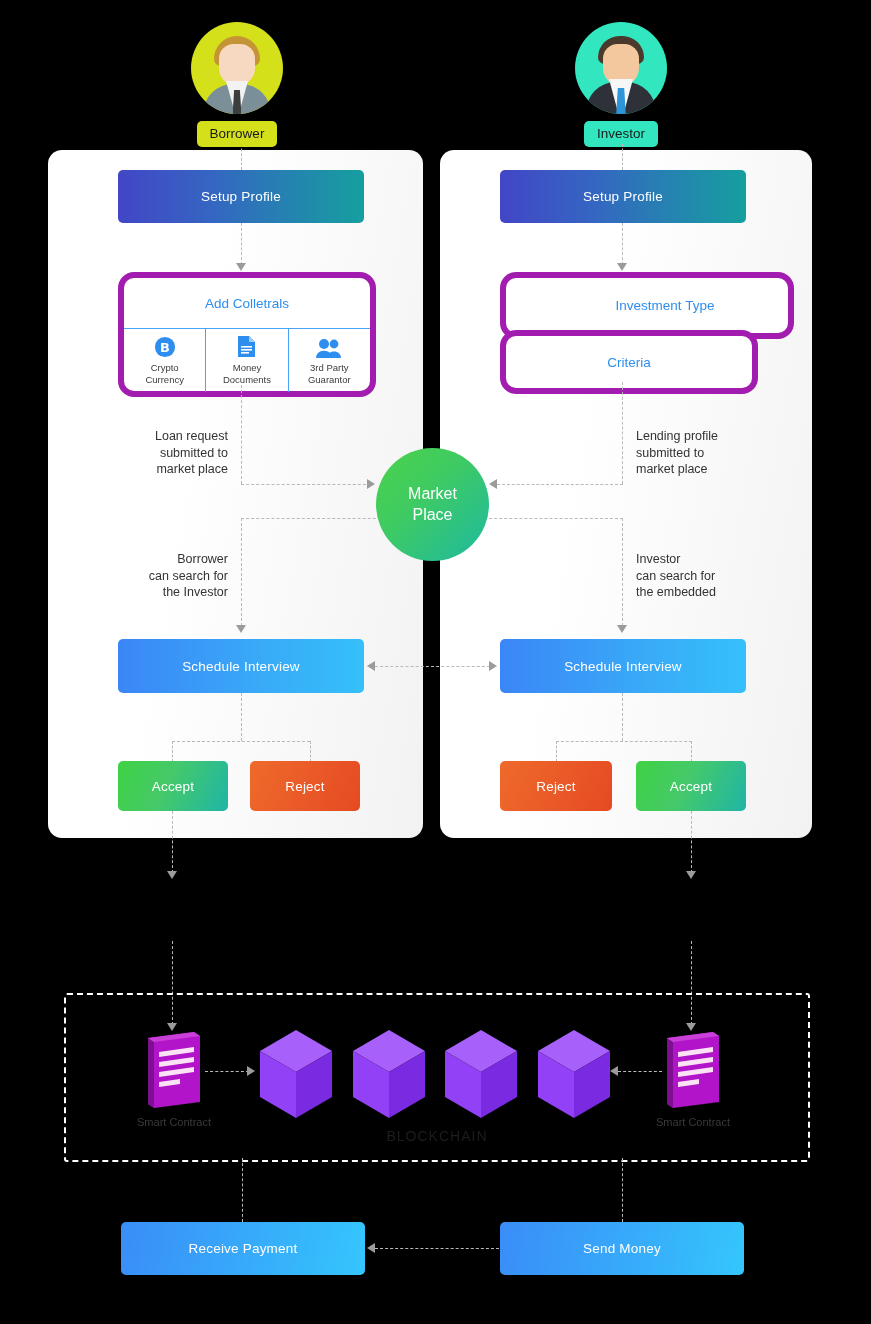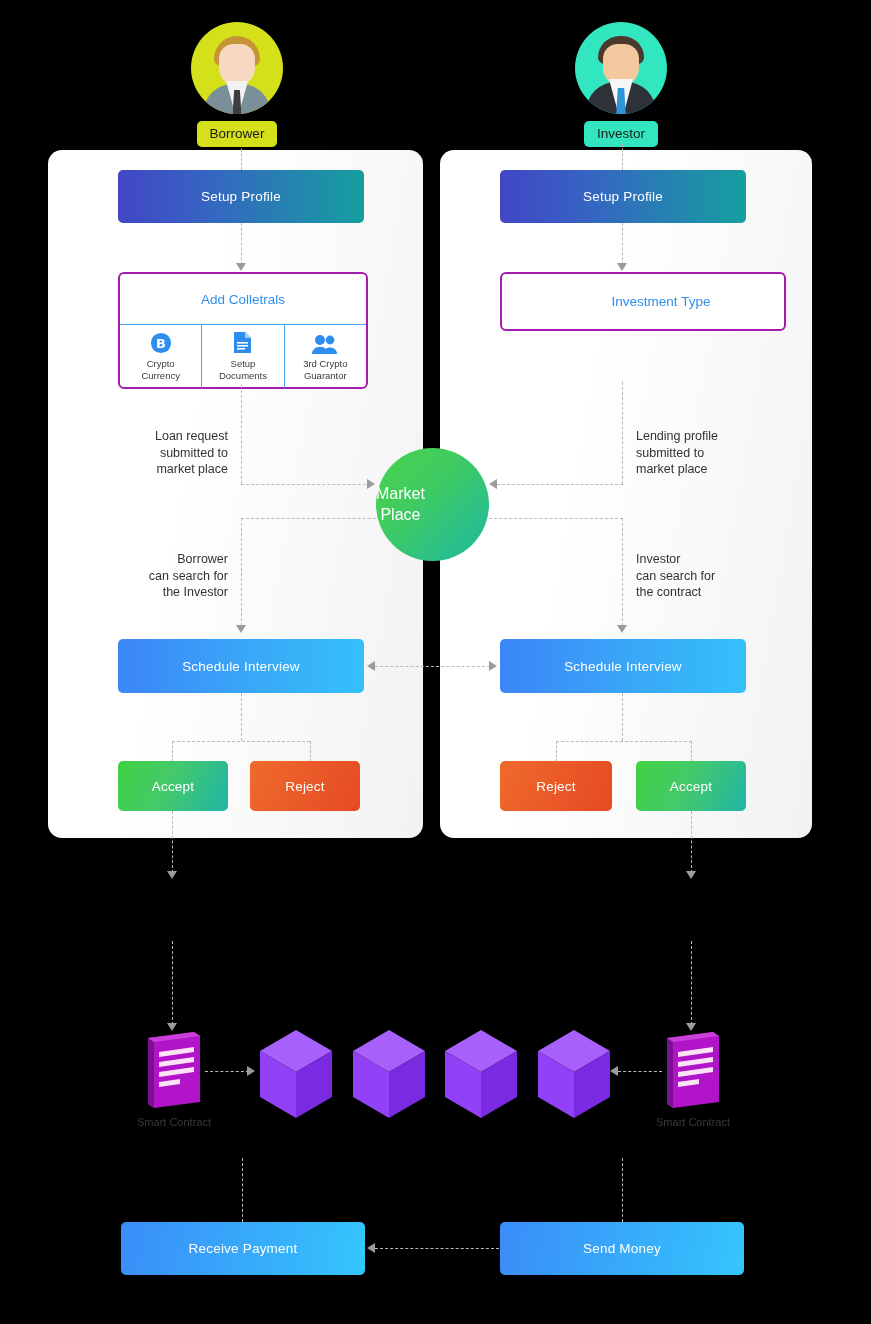--- a/index.html
+++ b/index.html
@@ -31,36 +31,36 @@
   .box{position:absolute;border-radius:5px;display:flex;align-items:center;
        justify-content:center;color:#fff;font-size:13.5px;letter-spacing:.2px;}
   .grad-profile{background:linear-gradient(90deg,#4246c6 0%,#3566c2 38%,#159f9f 100%);}
   .grad-interview{background:linear-gradient(90deg,#3b86f7 0%,#39a8f7 55%,#35c0fb 100%);}
   .grad-accept{background:linear-gradient(115deg,#3fd243 0%,#45c96a 45%,#1fb5a6 100%);}
   .grad-reject{background:linear-gradient(115deg,#ef6a2b 0%,#ea5a28 50%,#e54a22 100%);}
   .grad-contract{background:linear-gradient(90deg,#3a8df8 0%,#4f93f7 45%,#8f9af0 100%);}
   .grad-pay{background:linear-gradient(100deg,#3a8df8 0%,#36b4fb 70%,#35c6fd 100%);}
 
   
-  .obox{position:absolute;border:2px solid #a21caf;border-radius:6px;background:#fff;}
+  .obox{position:absolute;border:6px solid #a21caf;border-radius:16px;background:#fff;}
   .obox-title{display:flex;align-items:center;justify-content:center;
               color:#2e8ef0;font-size:13.5px;height:100%;}
   .coll-head{height:50px;border-bottom:1px solid #4ba3f5;display:flex;align-items:center;
              justify-content:center;color:#2e8ef0;font-size:13.5px;}
   .coll-row{display:flex;height:63px;}
   .coll-cell{flex:1;display:flex;flex-direction:column;align-items:center;justify-content:center;
              gap:4px;}
   .coll-cell + .coll-cell{border-left:1px solid #4ba3f5;}
   .coll-lab{font-size:9.5px;color:#3b3b3b;text-align:center;line-height:1.18;}
   .coll-ico{height:22px;display:flex;align-items:flex-end;}
 
   
   .market{position:absolute;width:113px;height:113px;border-radius:50%;
           background:linear-gradient(135deg,#4bd24a 0%,#3fcb61 40%,#1eb9a1 100%);
-          display:flex;align-items:center;text-align:center;
+          display:flex;align-items:center;justify-content:center;text-align:center;
           color:#fff;font-size:16px;line-height:1.28;}
 
   
   .note{position:absolute;font-size:12.5px;color:#333;line-height:1.33;}
   .note-r{text-align:right;}
   .note-l{text-align:left;}
 
   
   .vline{position:absolute;width:0;border-left:1px dashed #b9b9b9;}
   .hline{position:absolute;height:0;border-top:1px dashed #b9b9b9;}
@@ -145,45 +145,48 @@
         <div class="coll-ico">
           <svg width="19" height="23" viewBox="0 0 19 23">
             <path d="M1 1h11l6 6v15H1z" fill="#2e8ef0"></path>
             <path d="M12 1l6 6h-6z" fill="#9ecdf8"></path>
             <rect x="4" y="11" width="11" height="1.6" fill="#fff"></rect>
             <rect x="4" y="14" width="11" height="1.6" fill="#fff"></rect>
             <rect x="4" y="17" width="8" height="1.6" fill="#fff"></rect>
           </svg>
         </div>
         <div class="coll-lab">
-          <div>Setup</div>
+          <div>Money</div>
           <div>Documents</div>
         </div>
       </div>
 
       <div class="coll-cell">
         <div class="coll-ico">
           <svg width="26" height="20" viewBox="0 0 26 20">
             <circle cx="8" cy="6" r="5" fill="#2e8ef0"></circle>
             <circle cx="18" cy="6" r="4.4" fill="#2e8ef0"></circle>
             <path d="M11 20c0-4 3-6.6 7-6.6s7 2.6 7 6.6z" fill="#2e8ef0"></path>
             <path d="M0 20c0-4.4 3.6-7.2 8-7.2s8 2.8 8 7.2z" fill="#2e8ef0"></path>
           </svg>
         </div>
         <div class="coll-lab">
-          <div>3rd Crypto</div>
+          <div>3rd Party</div>
           <div>Guarantor</div>
         </div>
       </div>
 
     </div>
   </div>
 
   <div class="obox" style="left:500px;top:272px;width:246px;height:55px;padding-left:36px;">
     <div class="obox-title">Investment Type</div>
+  </div>
+  <div class="obox" style="left:500px;top:330px;width:246px;height:52px;">
+    <div class="obox-title">Criteria</div>
   </div>
 
   <div class="vline" style="left:241px;top:385px;height:99px;"></div>
   <div class="hline" style="left:241px;top:484px;width:130px;"></div>
   <div class="arw arw-r" style="left:367px;top:479px;"></div>
 
   <div class="vline" style="left:622px;top:382px;height:102px;"></div>
   <div class="hline" style="left:497px;top:484px;width:126px;"></div>
   <div class="arw arw-l" style="left:489px;top:479px;"></div>
 
@@ -209,21 +212,21 @@
 
   <div class="note note-l" style="left:636px;top:428px;width:180px;">
     <div>Lending profile</div>
     <div>submitted to</div>
     <div>market place</div>
   </div>
 
   <div class="note note-l" style="left:636px;top:551px;width:180px;">
     <div>Investor</div>
     <div>can search for</div>
-    <div>the contract</div>
+    <div>the embedded</div>
   </div>
 
   <div class="market" style="left:376px;top:448px;">
     <div>
       <div>Market</div>
       <div>Place</div>
     </div>
   </div>
 
   <div class="box grad-interview" style="left:118px;top:639px;width:246px;height:54px;">
@@ -264,20 +267,23 @@
   <div class="arw arw-d" style="left:167px;top:871px;"></div>
   <div class="vline" style="left:691px;top:811px;height:62px;"></div>
   <div class="arw arw-d" style="left:686px;top:871px;"></div>
 
 
   <div class="vline" style="left:172px;top:941px;height:84px;"></div>
   <div class="arw arw-d" style="left:167px;top:1023px;"></div>
   <div class="vline" style="left:691px;top:941px;height:84px;"></div>
   <div class="arw arw-d" style="left:686px;top:1023px;"></div>
 
+  <div class="bc-frame" style="left:64px;top:993px;width:742px;height:165px;">
+    <div class="bc-label" style="top:133px;left:0;">BLOCKCHAIN</div>
+  </div>
 
   <div class="abs" style="left:144px;top:1030px;">
     <svg width="60" height="82" viewBox="0 0 60 82">
       <path d="M4 8 L50 2 L56 6 L56 72 L10 78 L4 74 Z" fill="#b114c9"></path>
       <path d="M4 8 L10 12 L10 78 L4 74 Z" fill="#7d1090"></path>
       <path d="M50 2 L56 6 L10 12 L4 8 Z" fill="#c93fd8"></path>
       <g fill="#fbe3f5">
         <path d="M15 22 L50 17 L50 22 L15 27 Z"></path>
         <path d="M15 32 L50 27 L50 32 L15 37 Z"></path>
         <path d="M15 42 L50 37 L50 42 L15 47 Z"></path>

